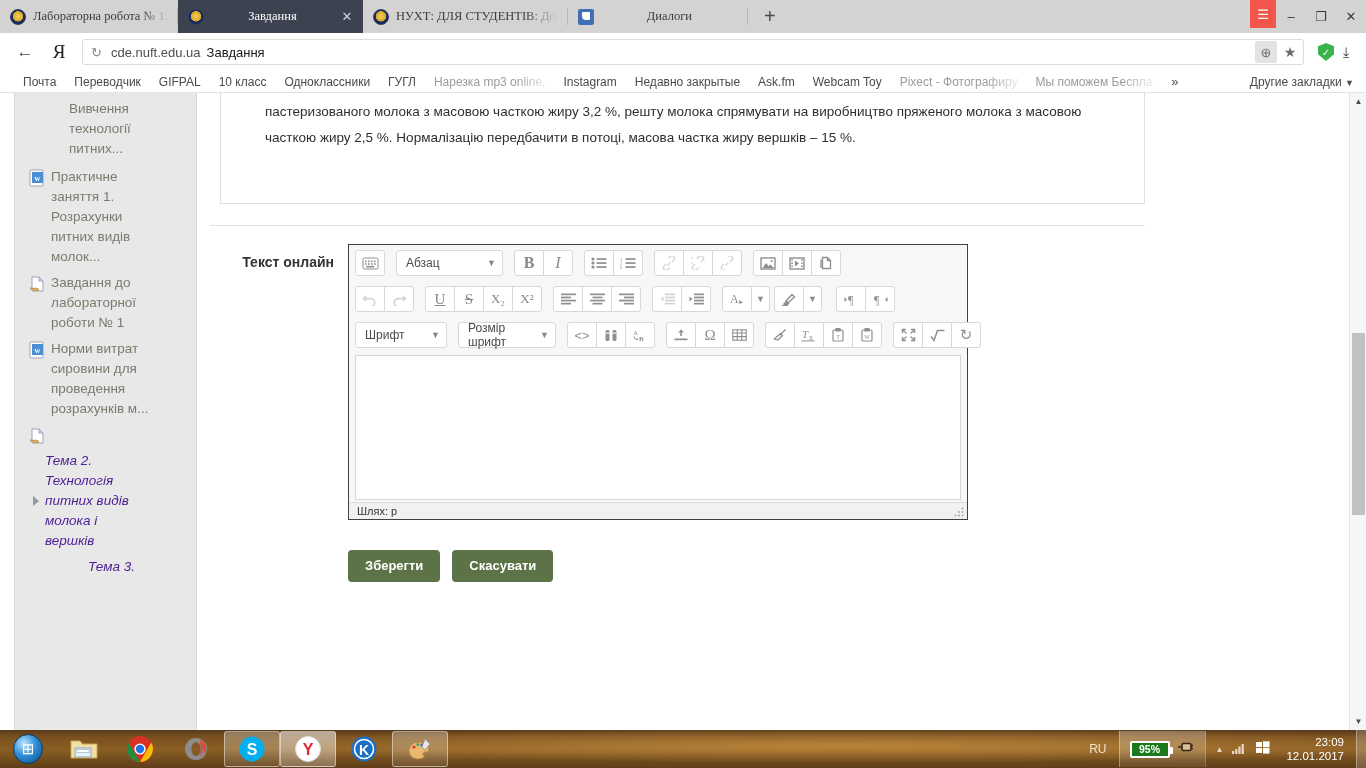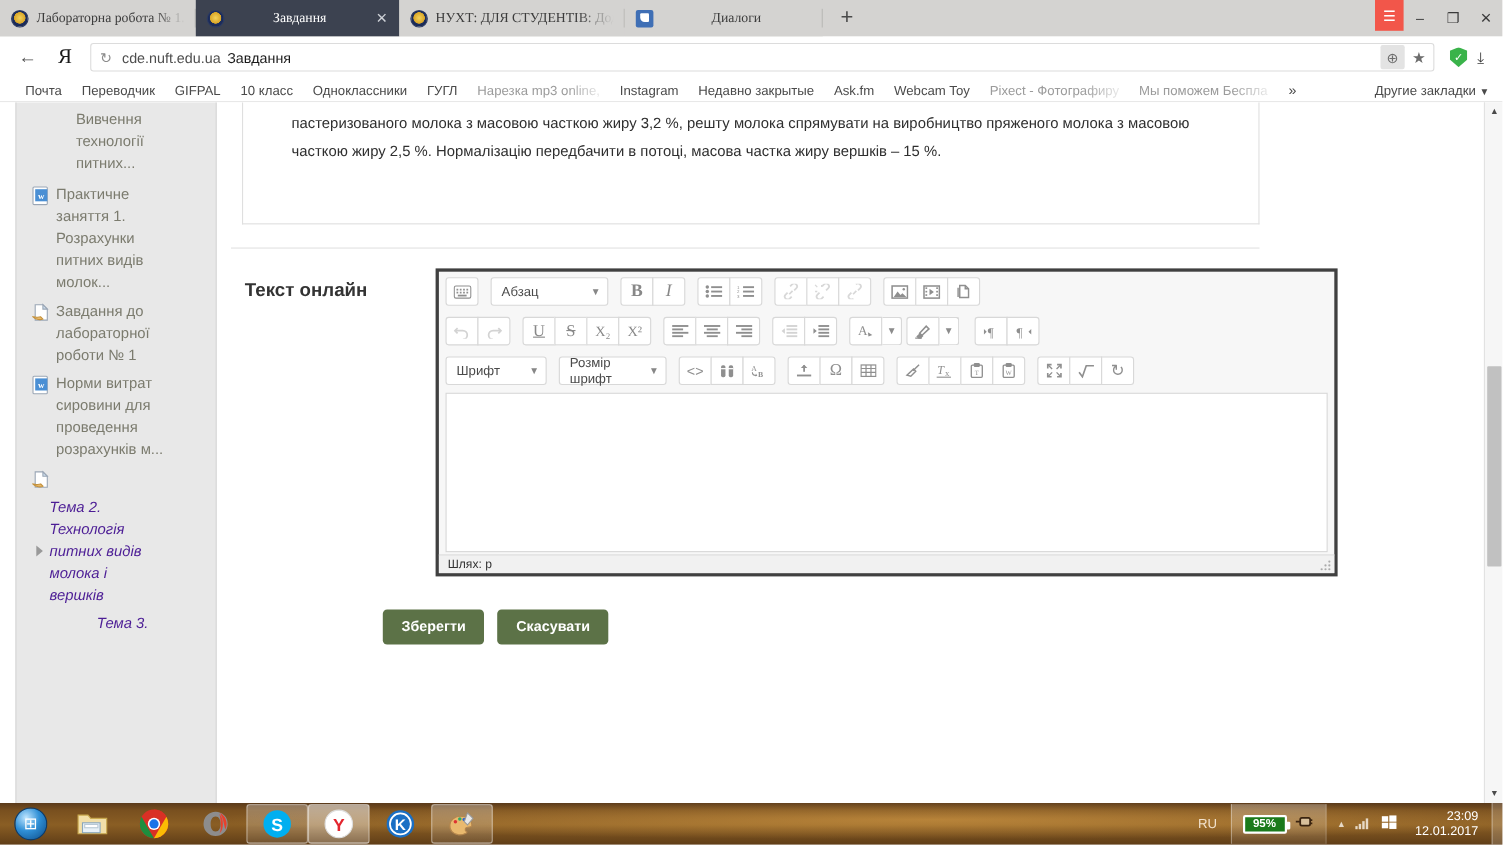--- a/index.html
+++ b/index.html
@@ -126,27 +126,27 @@
   #content { position:absolute; left:198px; top:0; width:1150px; }
 
   .task-box {
     margin:0 0 0 22px; width:925px; border:1px solid #dfdfdf; border-top:none;
     padding:6px 18px 52px 44px; background:#fff; font-size:13.5px; color:#2f2f2f; line-height:26px;
   }
   .task-underline { width:935px; margin-left:12px; border-bottom:1px solid #e2e2e2; height:22px; }
 
   .form-row { display:flex; margin-top:18px; }
   .form-label {
-    width:150px; text-align:right; padding-right:14px; font-size:17px; font-weight:bold;
+    width:150px; text-align:right; padding-right:14px; font-size:14px; font-weight:bold;
     color:#333; padding-top:10px;
   }
 
   
   .editor {
-    width:820px; border:3px solid #404040; background:#f7f7f7;margin-left:48px;
+    width:620px; border:1px solid #404040; background:#f7f7f7;
   }
   .tb-row { display:flex; align-items:center; padding:5px 6px; gap:0; }
   .tb-group { display:flex; align-items:center; margin-right:11px; }
   .tbtn {
     width:30px; height:26px; border:1px solid #d8d8d8; background:#fff;
     display:flex; align-items:center; justify-content:center;
     color:#8f8f8f; font-size:14px; margin-left:-1px; position:relative;
   }
   .tbtn:first-child { margin-left:0; border-radius:3px 0 0 3px; }
   .tbtn:last-child { border-radius:0 3px 3px 0; }

